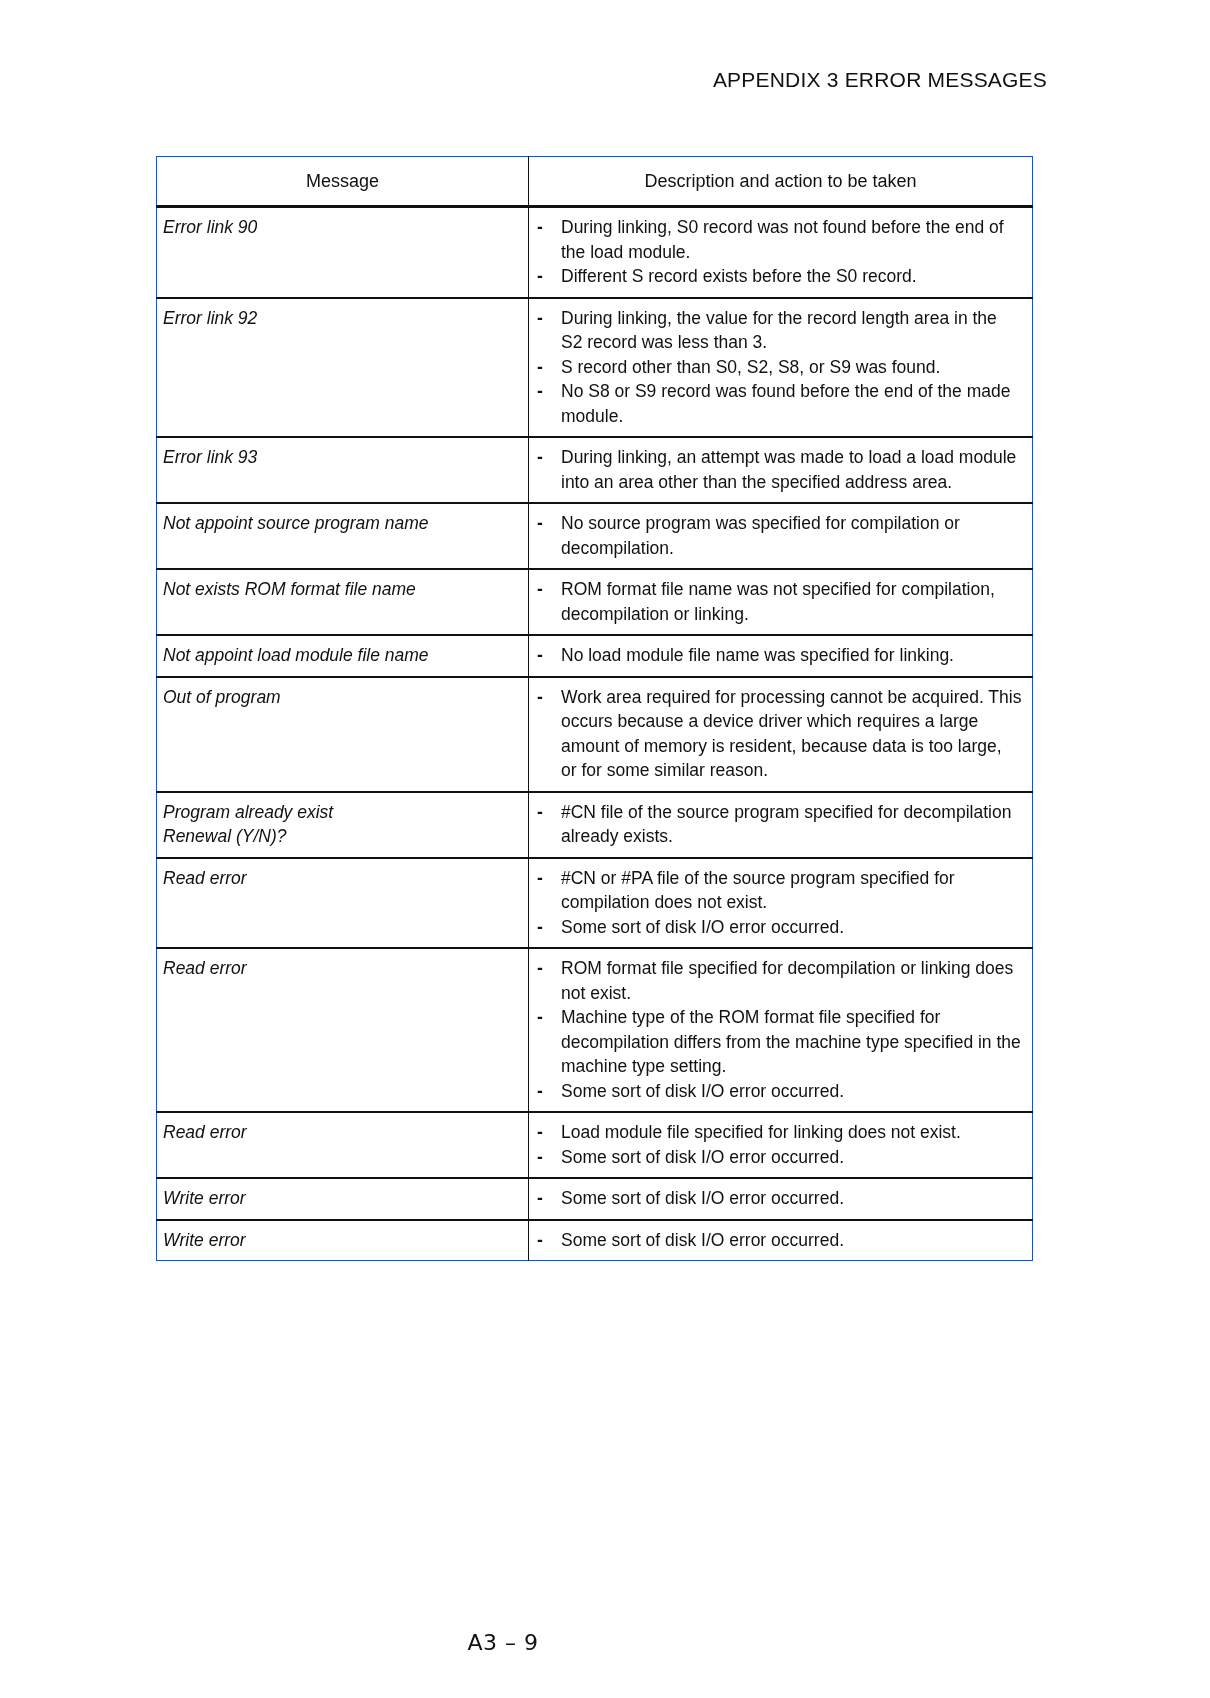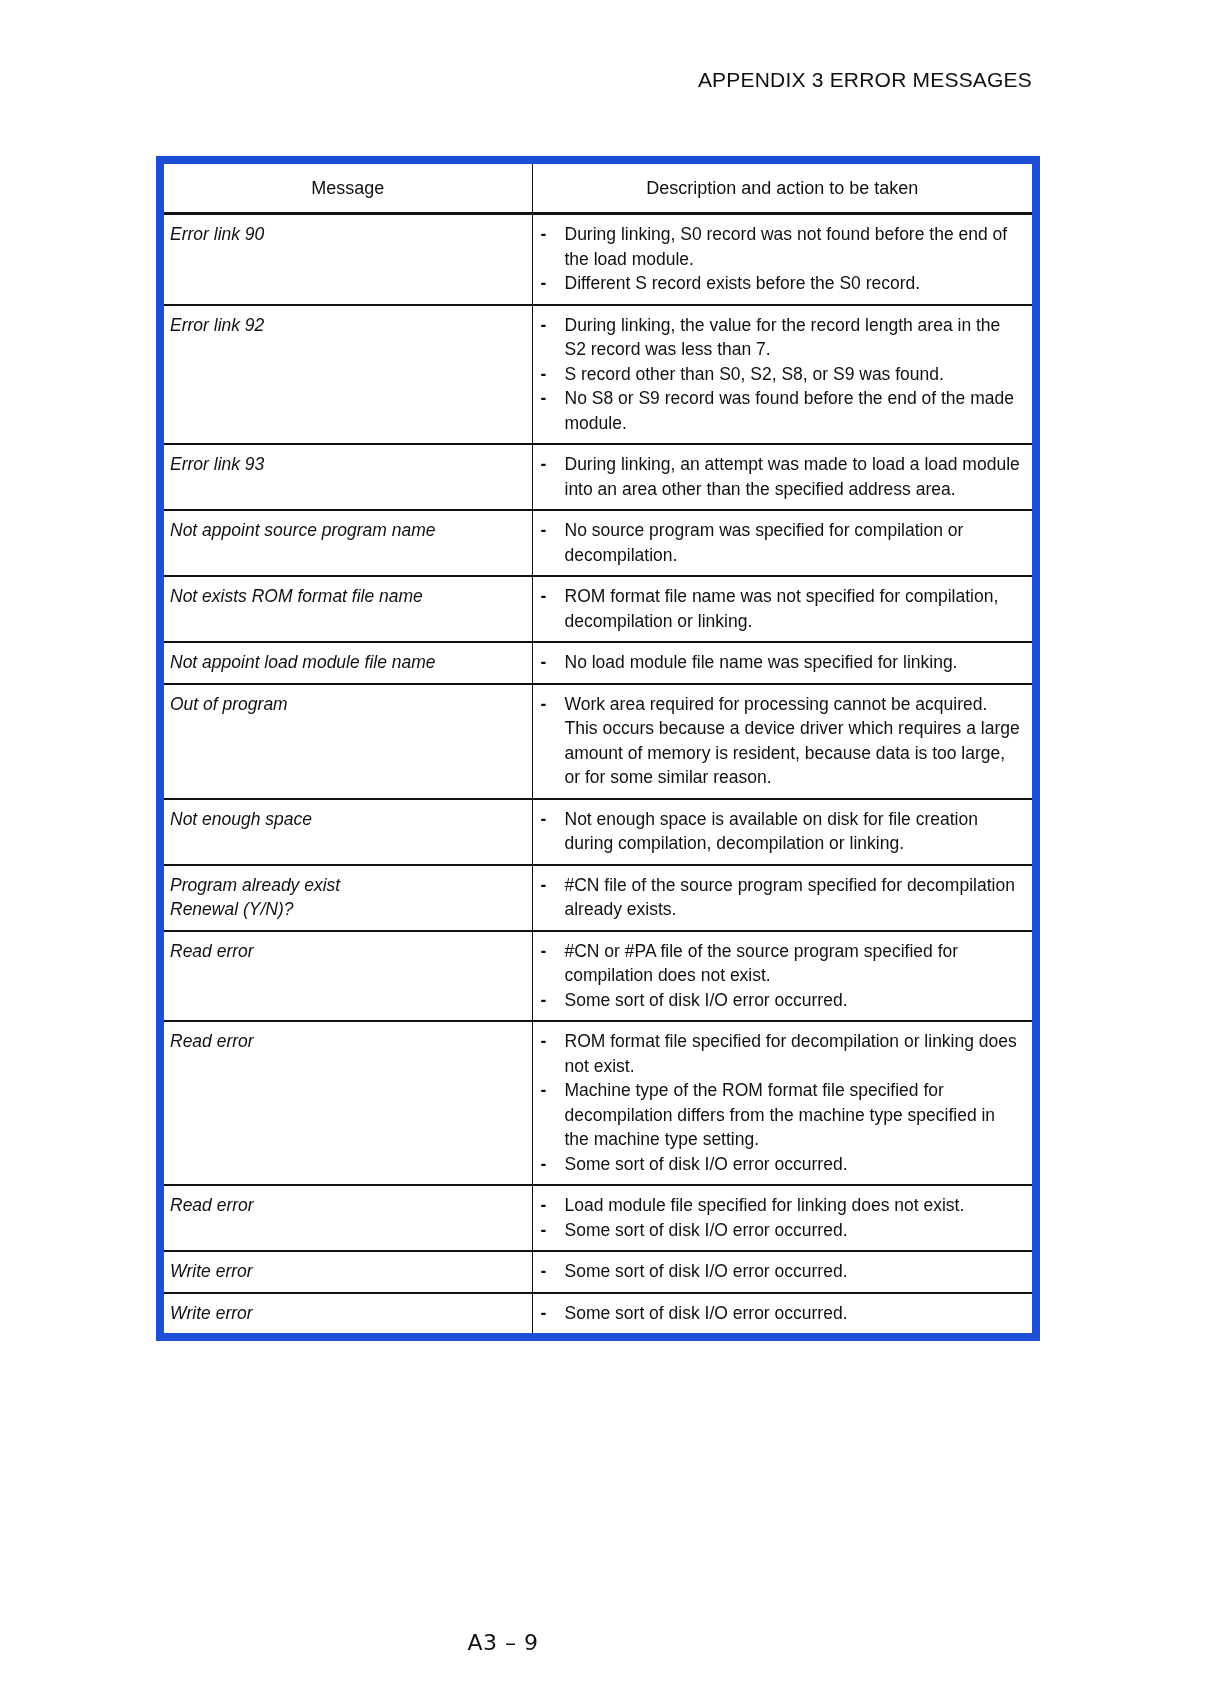--- a/index.html
+++ b/index.html
@@ -11,32 +11,32 @@
       width: 1210px;
       height: 1698px;
       position: relative;
       font-family: "Liberation Sans", "DejaVu Sans", sans-serif;
       color: #111111;
       overflow: hidden;
     }
     .running-head {
       position: absolute;
       top: 68px;
-      right: 178px;
+      right: 163px;
       font-size: 21px;
       letter-spacing: 0.2px;
       color: #111;
     }
     .error-table {
       position: absolute;
       left: 156px;
       top: 156px;
       width: 876px;
       border-collapse: collapse;
-      border: 8px solid #1d4ed8;
+      border: 1px solid #1d4ed8;
       table-layout: fixed;
     }
     .error-table col.c-msg { width: 372px; }
     .error-table col.c-desc { width: 504px; }
     .error-table th {
       font-weight: normal;
       font-size: 18px;
       height: 48px;
       text-align: center;
       vertical-align: middle;
@@ -110,21 +110,21 @@
           </div>
         </td>
       </tr>
       <tr>
         <td>
           <span class="msg-line">Error link 92</span>
         </td>
         <td>
           <div class="bullet">
             <span class="bullet-dash">-</span>
-            <span class="bullet-text">During linking, the value for the record length area in the S2 record was less than 7.</span>
+            <span class="bullet-text">During linking, the value for the record length area in the S2 record was less than 3.</span>
           </div>
           <div class="bullet">
             <span class="bullet-dash">-</span>
             <span class="bullet-text">S record other than S0, S2, S8, or S9 was found.</span>
           </div>
           <div class="bullet">
             <span class="bullet-dash">-</span>
             <span class="bullet-text">No S8 or S9 record was found before the end of the made module.</span>
           </div>
         </td>
@@ -174,31 +174,20 @@
         </td>
       </tr>
       <tr>
         <td>
           <span class="msg-line">Out of program</span>
         </td>
         <td>
           <div class="bullet">
             <span class="bullet-dash">-</span>
             <span class="bullet-text">Work area required for processing cannot be acquired. This occurs because a device driver which requires a large amount of memory is resident, because data is too large, or for some similar reason.</span>
-          </div>
-        </td>
-      </tr>
-      <tr>
-        <td>
-          <span class="msg-line">Not enough space</span>
-        </td>
-        <td>
-          <div class="bullet">
-            <span class="bullet-dash">-</span>
-            <span class="bullet-text">Not enough space is available on disk for file creation during compilation, decompilation or linking.</span>
           </div>
         </td>
       </tr>
       <tr>
         <td>
           <span class="msg-line">Program already exist</span>
           <span class="msg-line">Renewal (Y/N)?</span>
         </td>
         <td>
           <div class="bullet">

